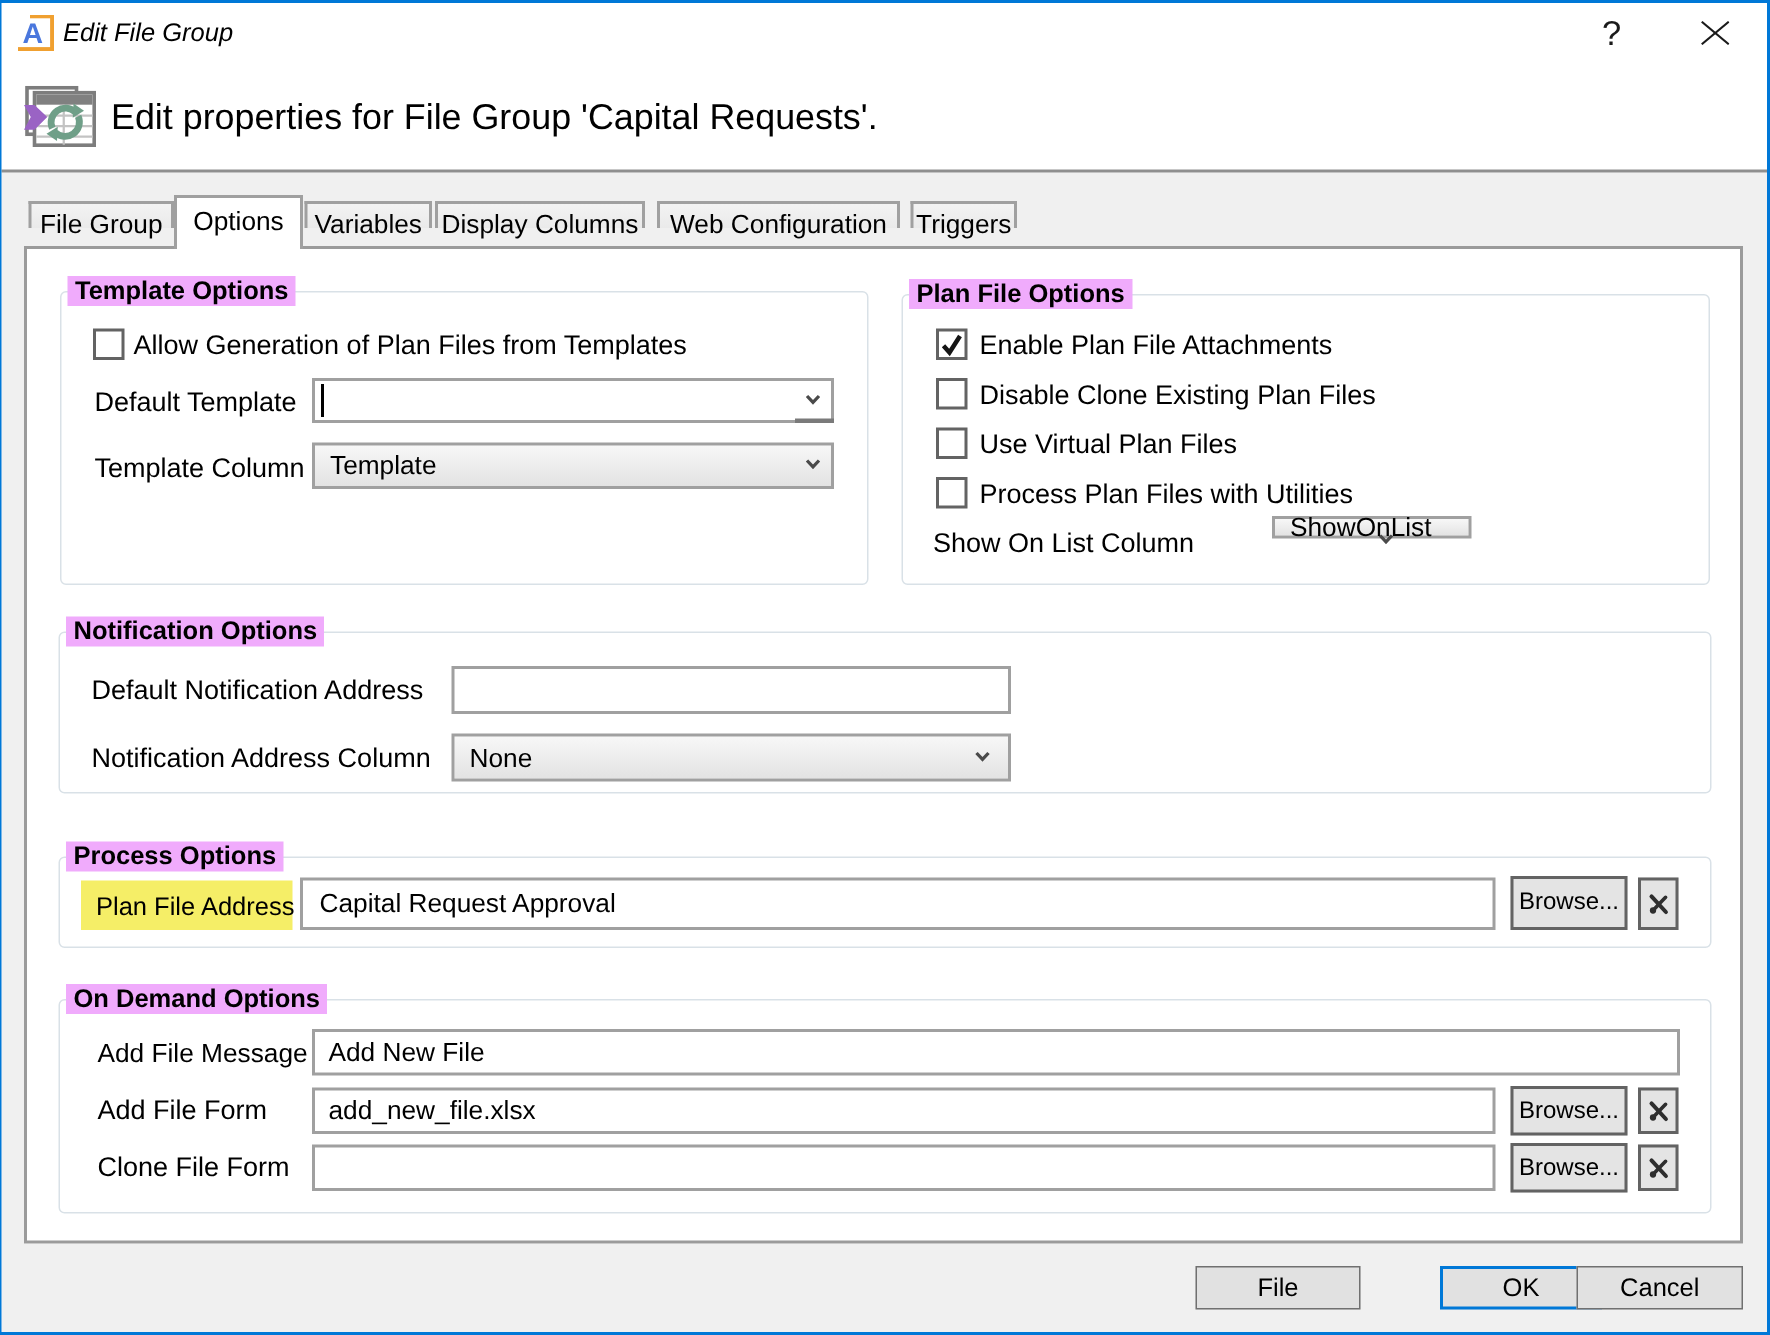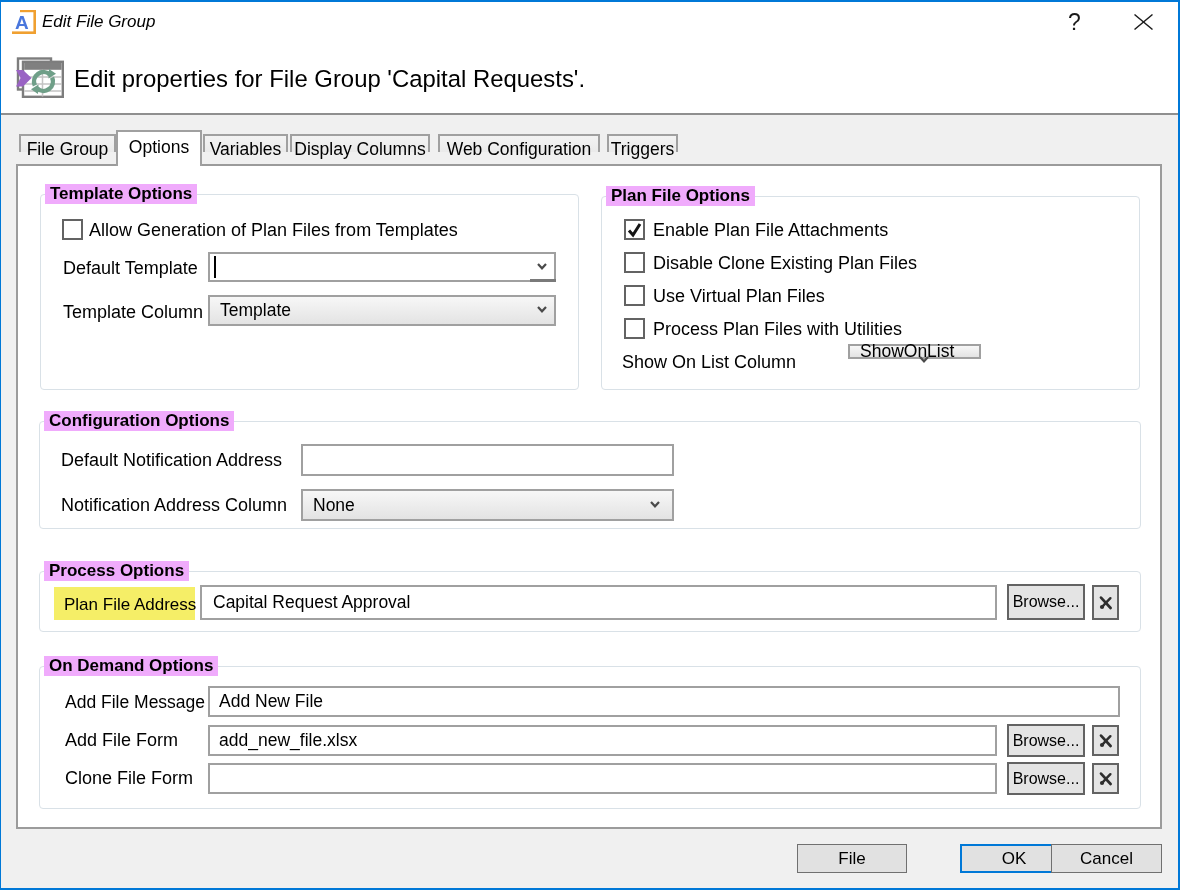--- a/index.html
+++ b/index.html
@@ -114,21 +114,21 @@
 <div class="abs lab" style="left:653px;top:286px;">Use Virtual Plan Files</div>
 <div class="abs cb" style="left:624px;top:318px;"></div>
 <div class="abs lab" style="left:653px;top:319px;">Process Plan Files with Utilities</div>
 <div class="abs lab" style="left:622px;top:352px;">Show On List Column</div>
 <div class="abs combo" style="left:808px;top:344px;width:133px;height:15px;margin-left:40px;">ShowOnList</div>
 <svg class="abs chev" style="left:919px;top:356px" width="10" height="7" viewBox="0 0 10 7">
     <path d="M1 1 L5 5.3 L9 1" fill="none" stroke="#4a4a4a" stroke-width="2.2"></path>
   </svg>
 
 <div class="abs gb" style="left:39px;top:421px;width:1102px;height:108px;">
-  <span class="leg">Configuration Options</span>
+  <span class="leg">Notification Options</span>
 </div>
 <div class="abs lab" style="left:61px;top:450px;text-align:center;">Default Notification Address</div>
 <div class="abs input" style="left:301px;top:444px;width:373px;height:32px;"></div>
 <div class="abs lab" style="left:61px;top:495px;">Notification Address Column</div>
 <div class="abs combo" style="left:301px;top:489px;width:373px;height:32px;">None</div>
 <svg class="abs chev" style="left:650px;top:501px" width="10" height="7" viewBox="0 0 10 7">
     <path d="M1 1 L5 5.3 L9 1" fill="none" stroke="#4a4a4a" stroke-width="2.2"></path>
   </svg>
 
 <div class="abs gb" style="left:39px;top:571px;width:1102px;height:61px;">

